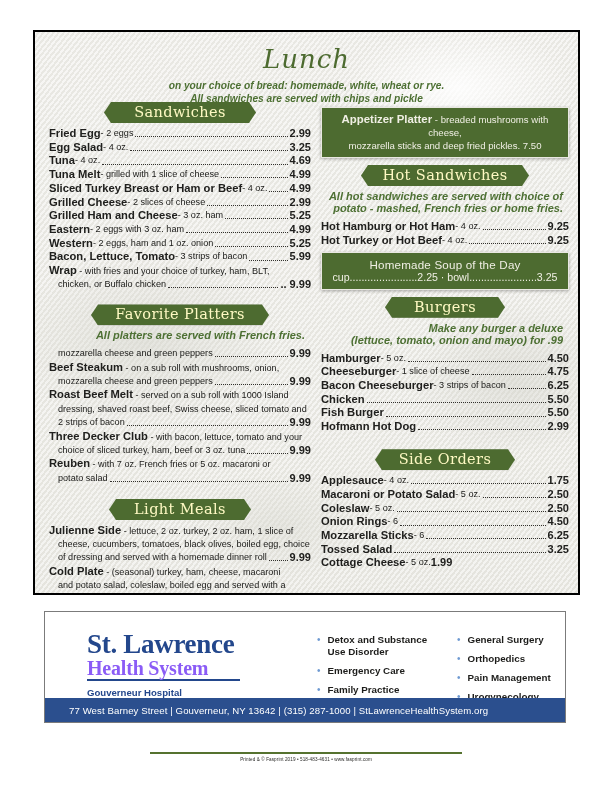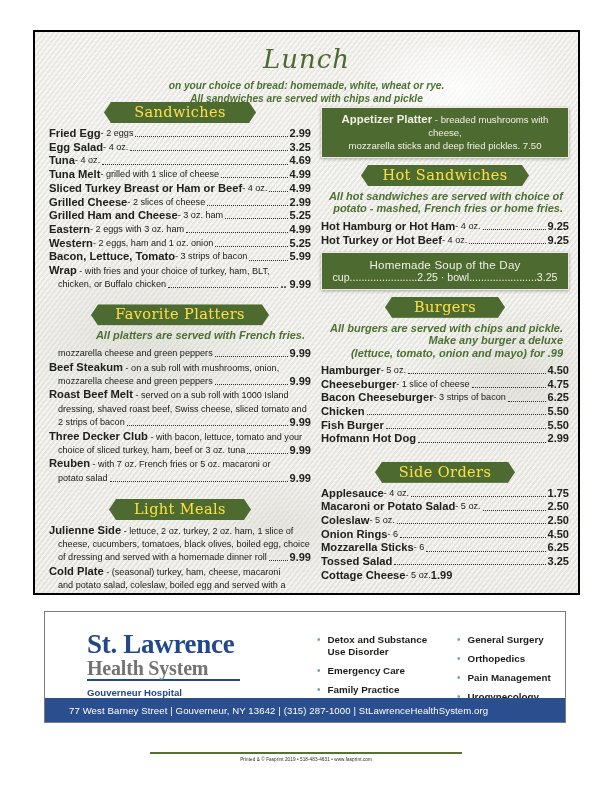--- a/index.html
+++ b/index.html
@@ -48,21 +48,21 @@
   
   .col{position:absolute;top:70px;}
   .col-left{left:14px;width:262px;}
   .col-right{left:286px;width:248px;}
 
   
   .ribbon{
     position:relative;margin:0 auto 4px auto;
     height:21px;line-height:21px;
     background:#4d6b30;
-    color:#fde047;
+    color:#fef9c3;
     text-align:center;
     font-family:"DejaVu Serif", serif;
     font-size:14.5px;
     letter-spacing:.4px;
     clip-path:polygon(
       0% 50%, 7px 0%, calc(100% - 7px) 0%, 100% 50%,
       calc(100% - 7px) 100%, 7px 100%);
     box-shadow:0 1px 2px rgba(0,0,0,.28);
   }
   .ribbon-wrap{position:relative;margin:0 auto;}
@@ -108,21 +108,21 @@
 
   
   #footer-card{
     position:absolute;left:44px;top:611px;width:522px;height:112px;
     background:#ffffff;border:1px solid #7b7b7b;box-sizing:border-box;
   }
   #logo-block{position:absolute;left:42px;top:18px;width:200px;}
   .logo-l1{font-family:"Liberation Serif", serif;font-weight:bold;
     font-size:27px;color:#23478c;line-height:28px;letter-spacing:-.3px;}
   .logo-l2{font-family:"Liberation Serif", serif;font-weight:bold;
-    font-size:20px;color:#737373;line-height:21px;letter-spacing:-.2px;
+    font-size:20px;color:#8b5cf6;line-height:21px;letter-spacing:-.2px;
     border-bottom:2px solid #23478c;display:inline-block;padding-right:32px;}
   .logo-l3{font-family:"Liberation Sans", sans-serif;font-weight:bold;
     font-size:9.6px;color:#23478c;margin-top:6px;}
   .svc-col{position:absolute;top:22px;font-size:9.8px;color:#1d1d1b;line-height:12px;}
   .svc-col.c1{left:272px;width:115px;}
   .svc-col.c2{left:412px;width:120px;}
   .svc{display:flex;margin-bottom:7px;}
   .svc .bul{color:#6f9ad2;margin-right:7px;font-size:10px;line-height:12px;}
   .svc .tx{font-weight:bold;}
   #addr-bar{
@@ -345,21 +345,20 @@
 
       <div class="box">
         <div class="b-title">Homemade Soup of the Day</div>
         <div class="b-line">cup.......................2.25  ·  bowl.......................3.25</div>
       </div>
 
       <div class="ribbon-wrap" style="width:120px;">
         <div class="ribbon">Burgers</div>
       </div>
       <div class="section-note">
-        <div>All burgers are served with chips and pickle.</div>
         <div>Make any burger a deluxe</div>
         <div>(lettuce, tomato, onion and mayo) for  .99</div>
       </div>
       <div class="items" id="list-burgers">
           <div class="item">
             <div class="row">
               <span class="nm">Hamburger</span>
               <span class="ds"> - 5 oz.</span>
               <span class="lead"></span>
               <span class="pr">4.50</span>

